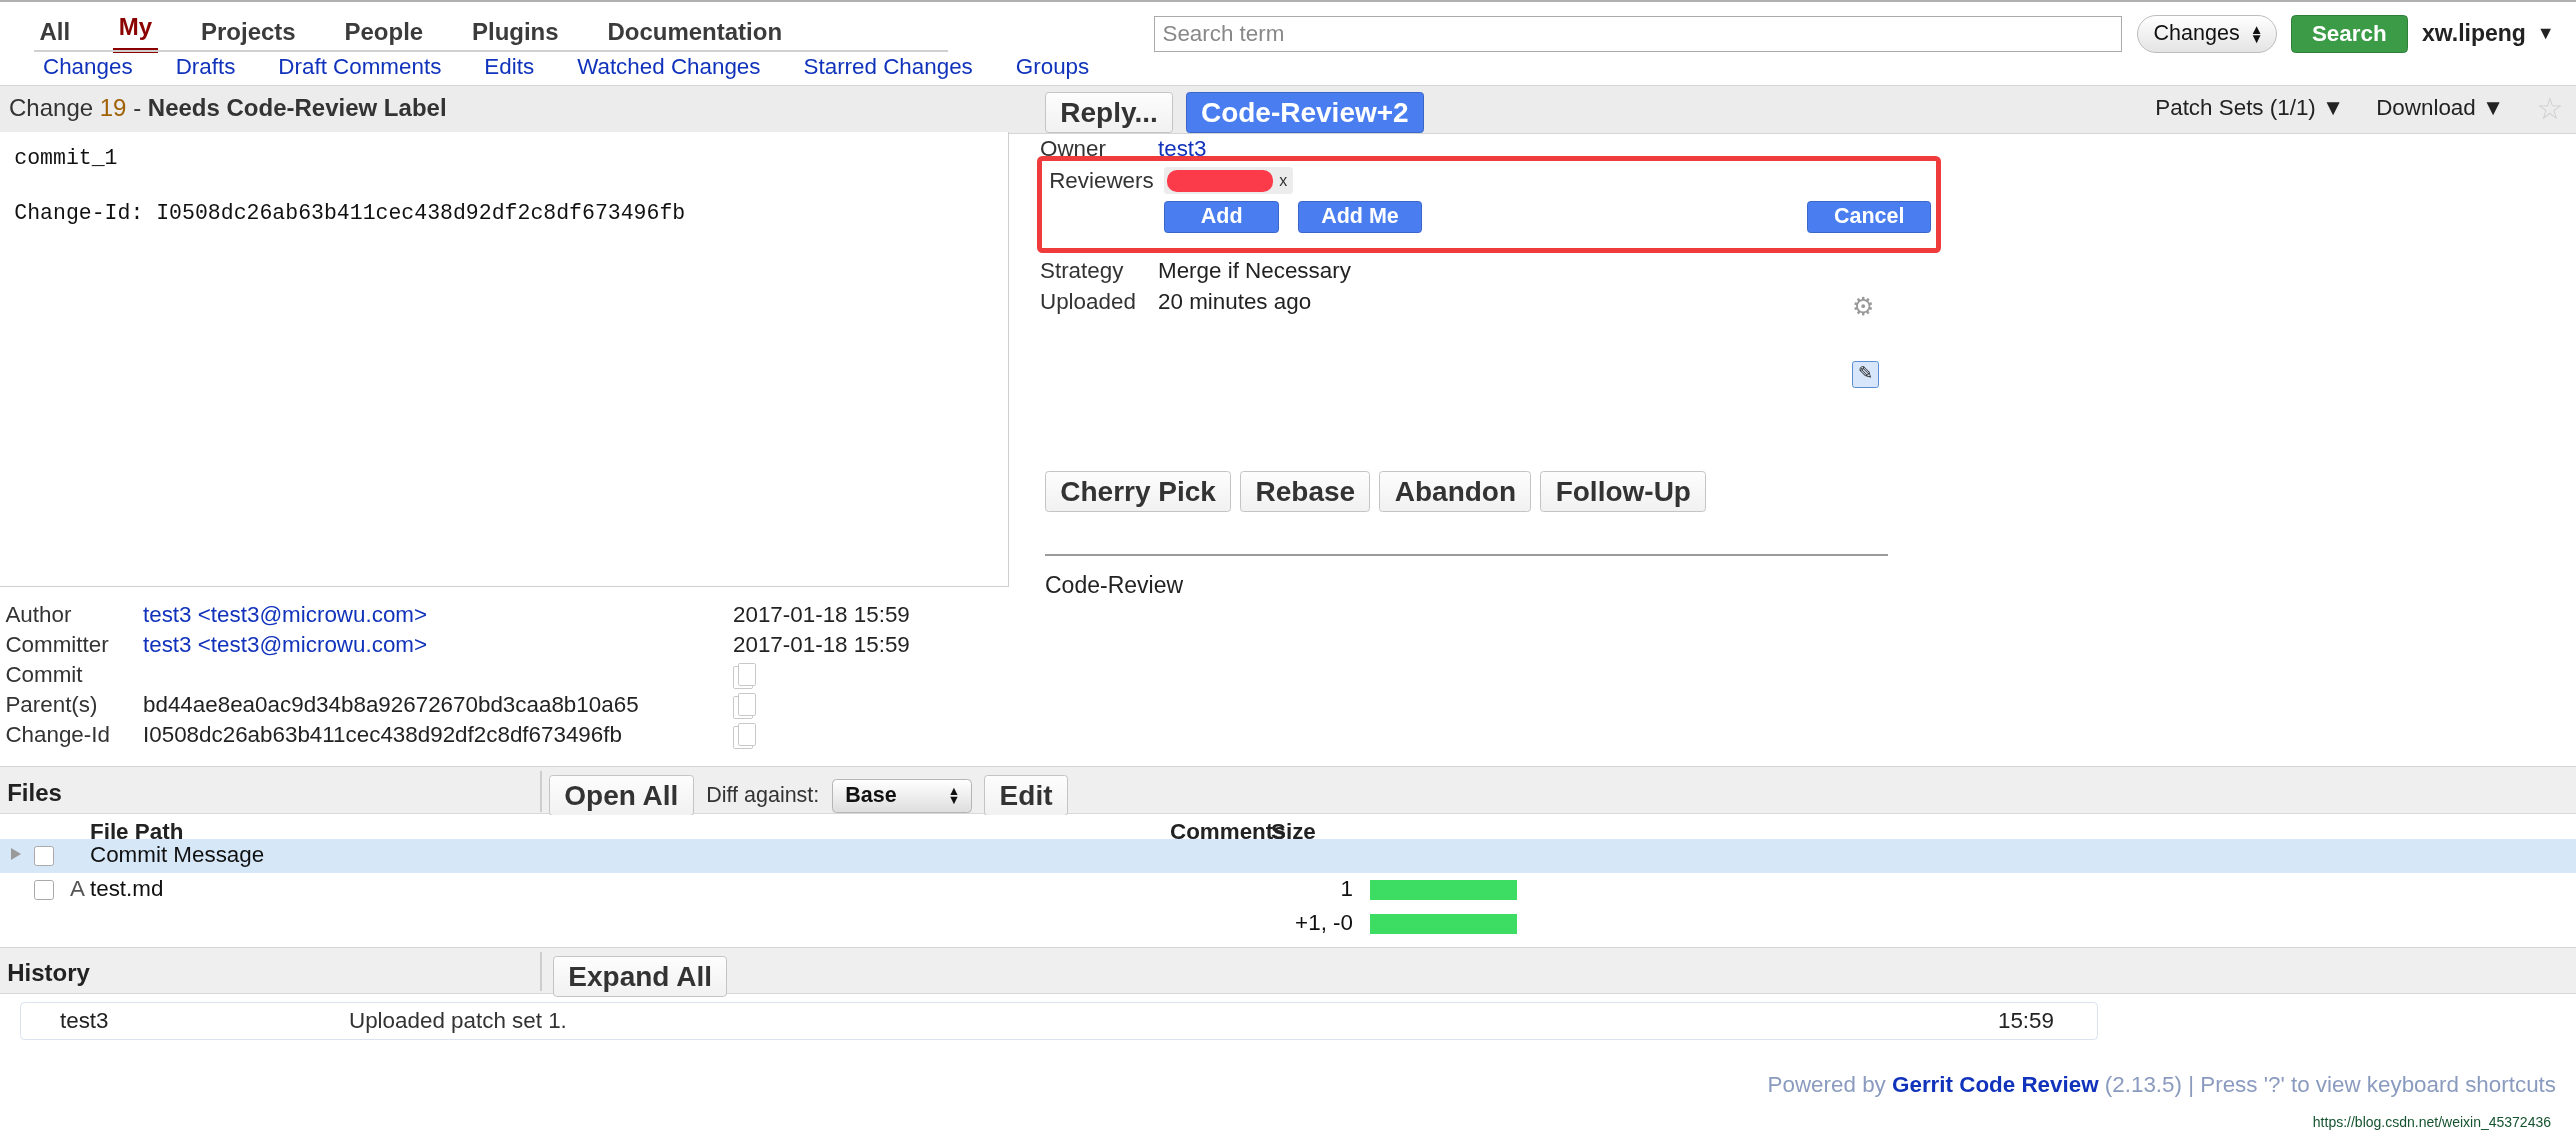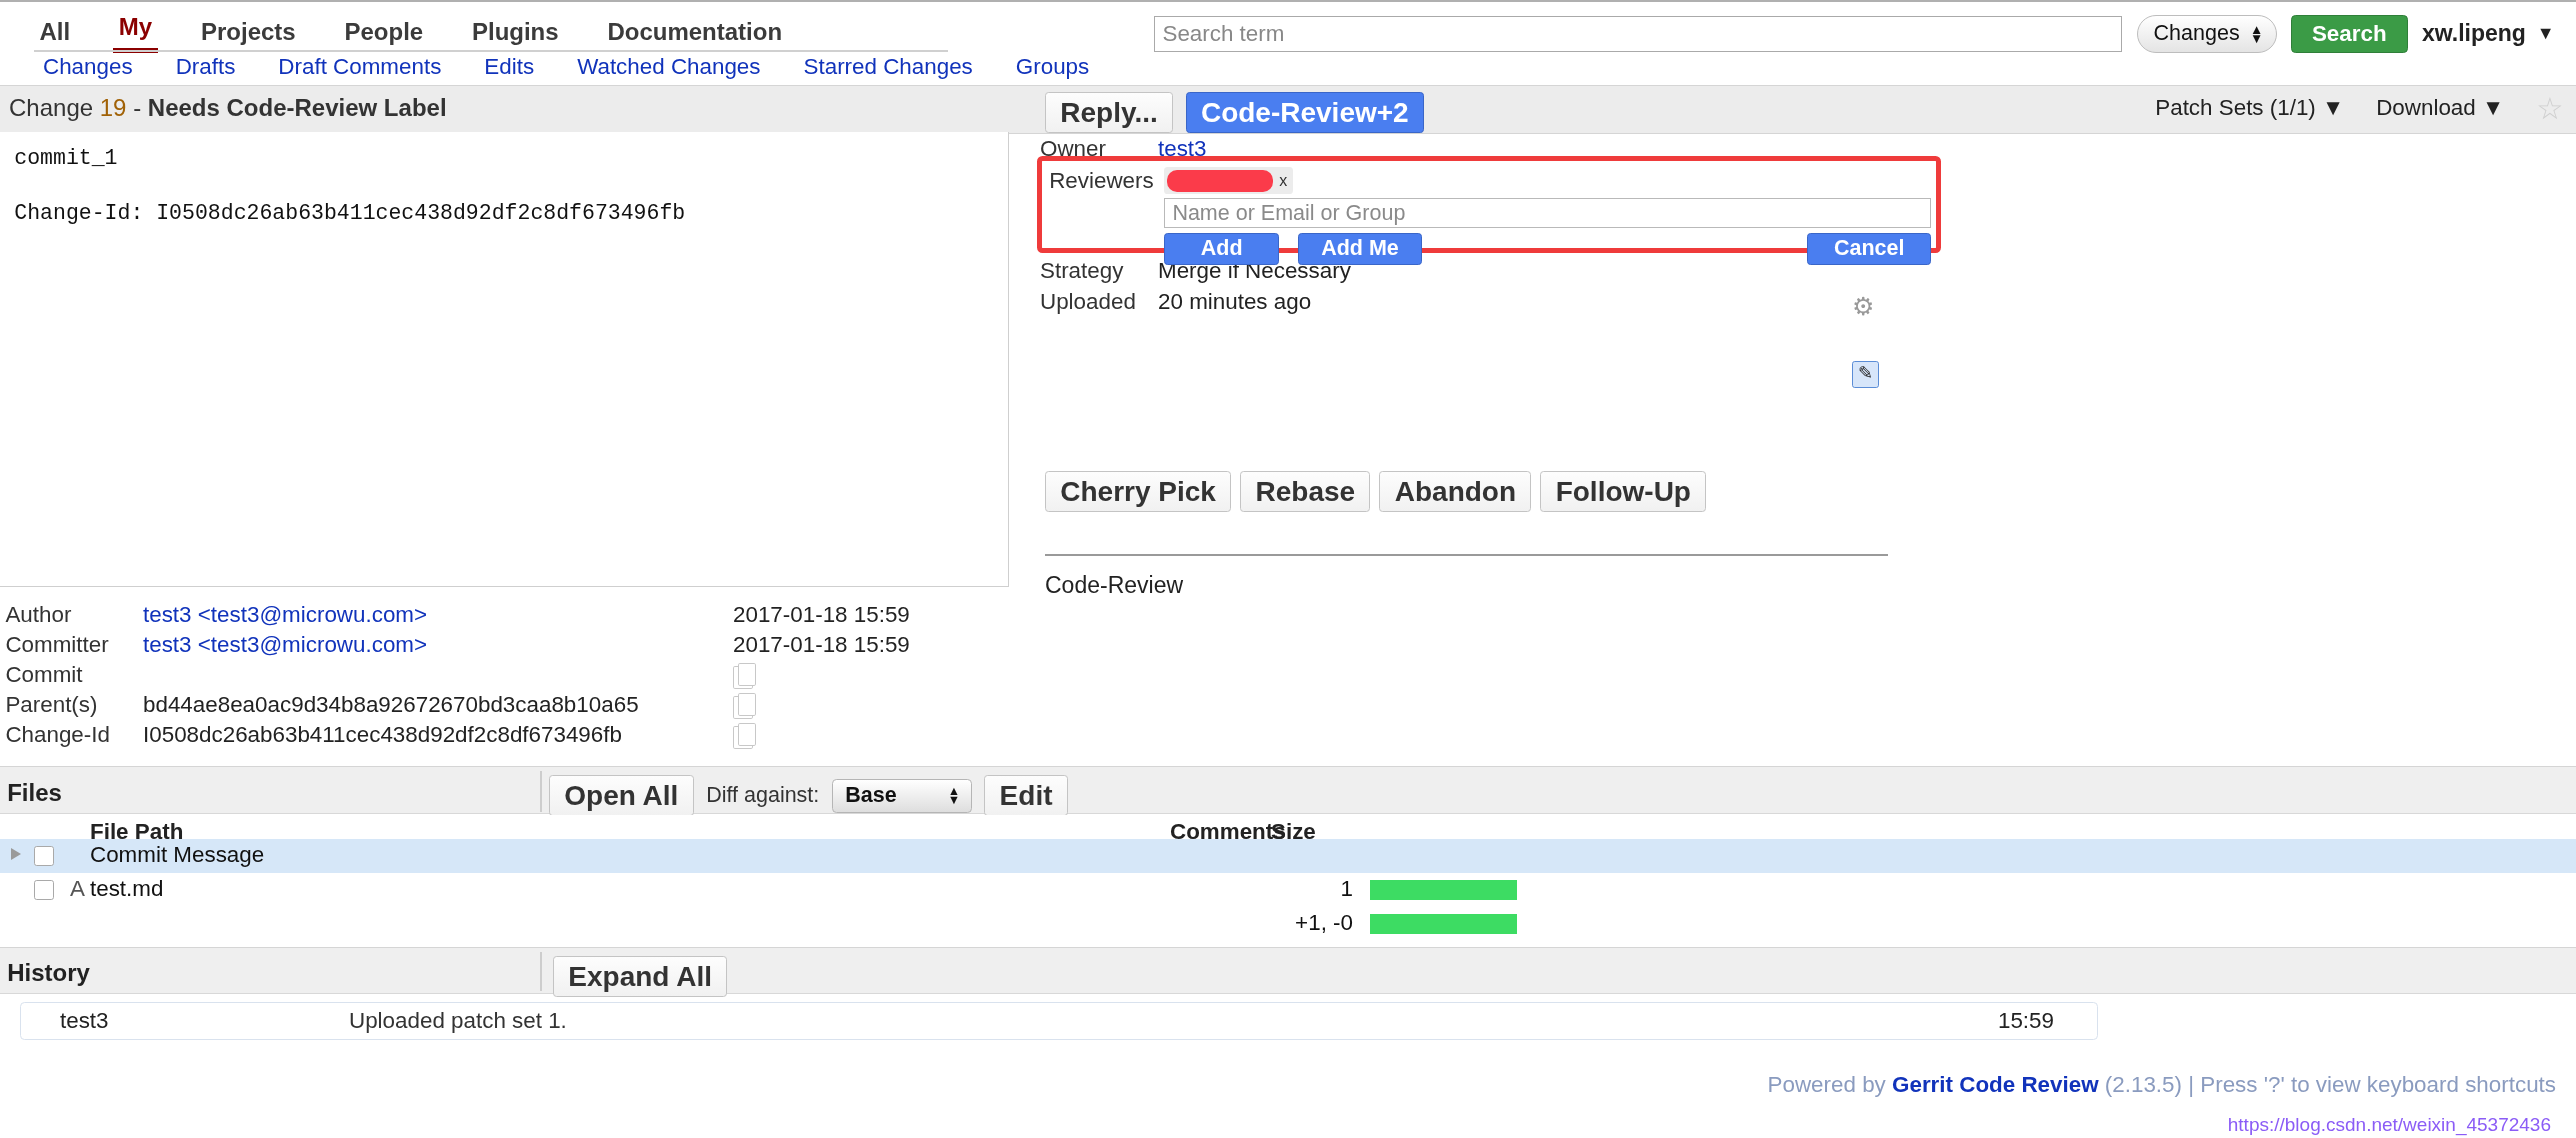--- a/index.html
+++ b/index.html
@@ -402,21 +402,21 @@
 
   
   #footer {
     position: absolute; right: 20px; top: 1072px;
     font-size: 22.4px; color: #8a9bbf;
     white-space: nowrap;
   }
   #footer a { color: #1133bb; text-decoration: none; font-weight: bold; }
   #watermark {
     position: absolute; right: 25px; top: 1114px;
-    font-size: 19px; color: #8b5cf6;
+    font-size: 14px; color: #14532d;
   }
 </style>
 </head>
 <body>
 
 <div id="topbar">
   <div id="mainmenu">
       <div class="mainmenu-item">All</div>
       <div class="mainmenu-item active">My</div>
       <div class="mainmenu-item">Projects</div>
@@ -507,21 +507,20 @@
 <div id="edit-topic-icon">✎</div>
 
 <div id="reviewers-popup">
   <div id="rv-line1">
     <span id="rv-label">Reviewers</span>
     <span id="rv-chip-wrap">
       <span id="rv-chip"></span>
       <span id="rv-chip-x">x</span>
     </span>
   </div>
-  <input id="rv-input" type="text" placeholder="Name or Email or Group" style="">
   <div id="rv-btnrow">
     <button id="rv-add" class="btn-blue">Add</button>
     <button id="rv-addme" class="btn-blue">Add Me</button>
     <button id="rv-cancel" class="btn-blue">Cancel</button>
   </div>
 </div>
 
 <div id="action-buttons">
     <button class="btn">Cherry Pick</button>
     <button class="btn">Rebase</button>

